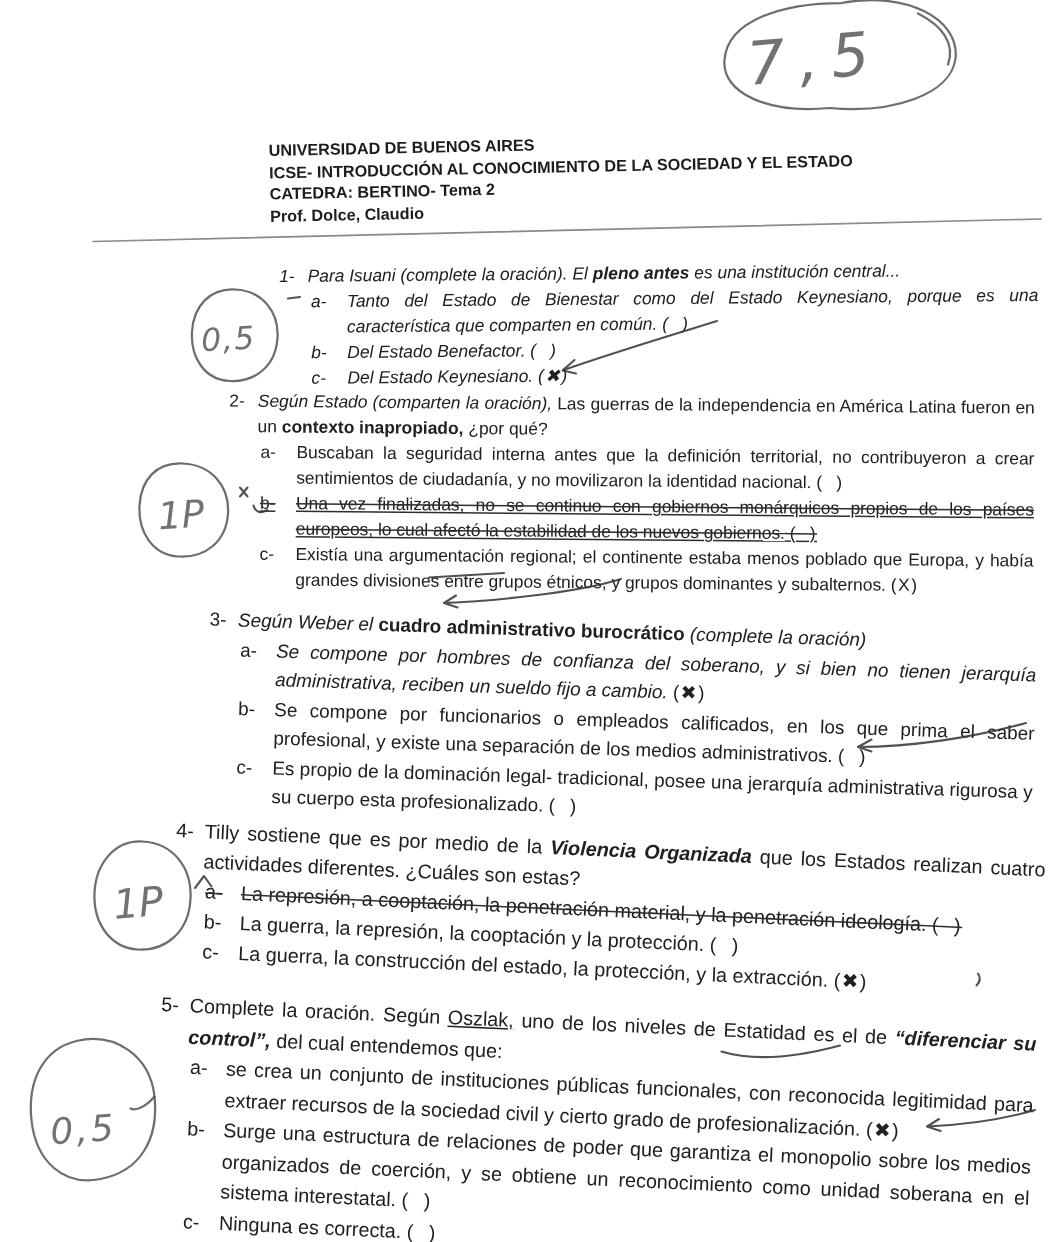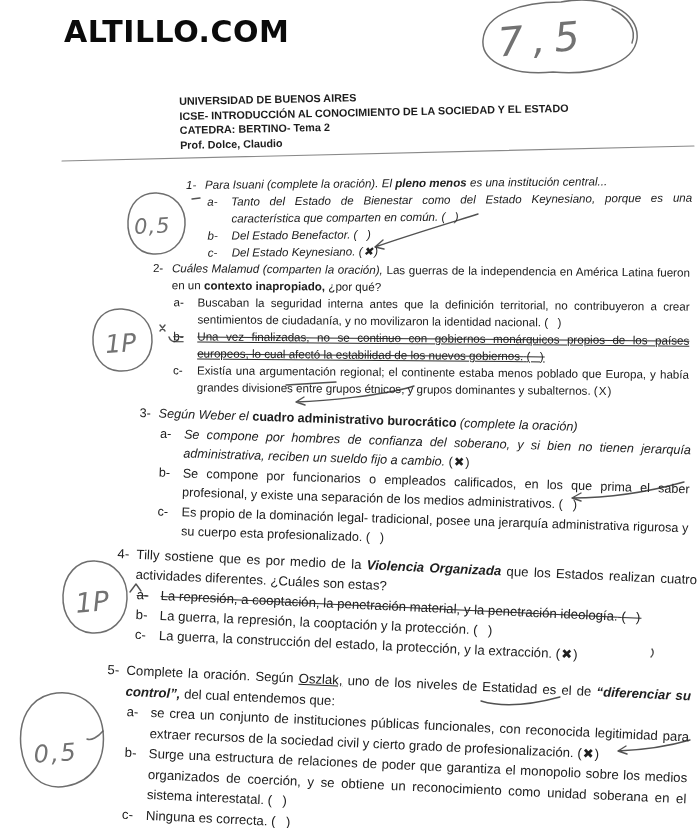--- a/index.html
+++ b/index.html
@@ -39,47 +39,46 @@
   .ink path{fill:none;stroke:#555;stroke-width:1.5;stroke-linecap:round;stroke-linejoin:round;opacity:.85;}
   .ink .pen{stroke:#333;stroke-width:1.4;}
   .ink .rule{stroke:#8a8a8a;stroke-width:1.1;opacity:1;}
   .hand-text{font-family:"DejaVu Sans",sans-serif;font-style:italic;fill:#4f4f4f;opacity:.8;}
 </style>
 </head>
 <body>
 
 <div class="page">
 
-  <div class="logo">ALTILLO.COM</div>
 
   <div class="header">
     <div>UNIVERSIDAD DE BUENOS AIRES</div>
     <div>ICSE- INTRODUCCIÓN AL CONOCIMIENTO DE LA SOCIEDAD Y EL ESTADO</div>
     <div>CATEDRA: BERTINO- Tema 2</div>
     <div>Prof. Dolce, Claudio</div>
   </div>
 
   <section class="question" id="q1">
-    <div class="q-head"><span class="q-num">1-</span><span class="i">Para Isuani (complete la oración). El </span><span class="bi">pleno menos</span><span class="i"> es una institución central...</span></div>
+    <div class="q-head"><span class="q-num">1-</span><span class="i">Para Isuani (complete la oración). El </span><span class="bi">pleno antes</span><span class="i"> es una institución central...</span></div>
     <div class="opt">
         <span class="opt-letter">a-</span>
         <span class="opt-body"><span>Tanto del Estado de Bienestar como del Estado Keynesiano, porque es una característica que comparten en común.</span>&nbsp;<span class="mark">(&nbsp;&nbsp;)</span></span>
       </div>
     <div class="opt">
         <span class="opt-letter">b-</span>
         <span class="opt-body"><span>Del Estado Benefactor.</span>&nbsp;<span class="mark">(&nbsp;&nbsp;)</span></span>
       </div>
     <div class="opt">
         <span class="opt-letter">c-</span>
         <span class="opt-body"><span>Del Estado Keynesiano.</span>&nbsp;<span class="mark">(✖)</span></span>
       </div>
   </section>
 
   <section class="question" id="q2">
-    <div class="q-head"><span class="q-num">2-</span><span class="i">Cuáles Malamud </span><span class="i">(comparten la oración),</span><span> Las guerras de la independencia en América Latina fueron en un </span><span class="b">contexto inapropiado,</span><span> ¿por qué?</span></div>
+    <div class="q-head"><span class="q-num">2-</span><span class="i">Según Estado </span><span class="i">(comparten la oración),</span><span> Las guerras de la independencia en América Latina fueron en un </span><span class="b">contexto inapropiado,</span><span> ¿por qué?</span></div>
     <div class="opt">
         <span class="opt-letter">a-</span>
         <span class="opt-body"><span>Buscaban la seguridad interna antes que la definición territorial, no contribuyeron a crear sentimientos de ciudadanía, y no movilizaron la identidad nacional.</span>&nbsp;<span class="mark">(&nbsp;&nbsp;)</span></span>
       </div>
     <div class="opt struck-u">
         <span class="opt-letter">b-</span>
         <span class="opt-body"><span>Una vez finalizadas, no se continuo con gobiernos monárquicos propios de los países europeos, lo cual afectó la estabilidad de los nuevos gobiernos.</span>&nbsp;<span class="mark">(&nbsp;&nbsp;)</span></span>
       </div>
     <div class="opt">
         <span class="opt-letter">c-</span>

